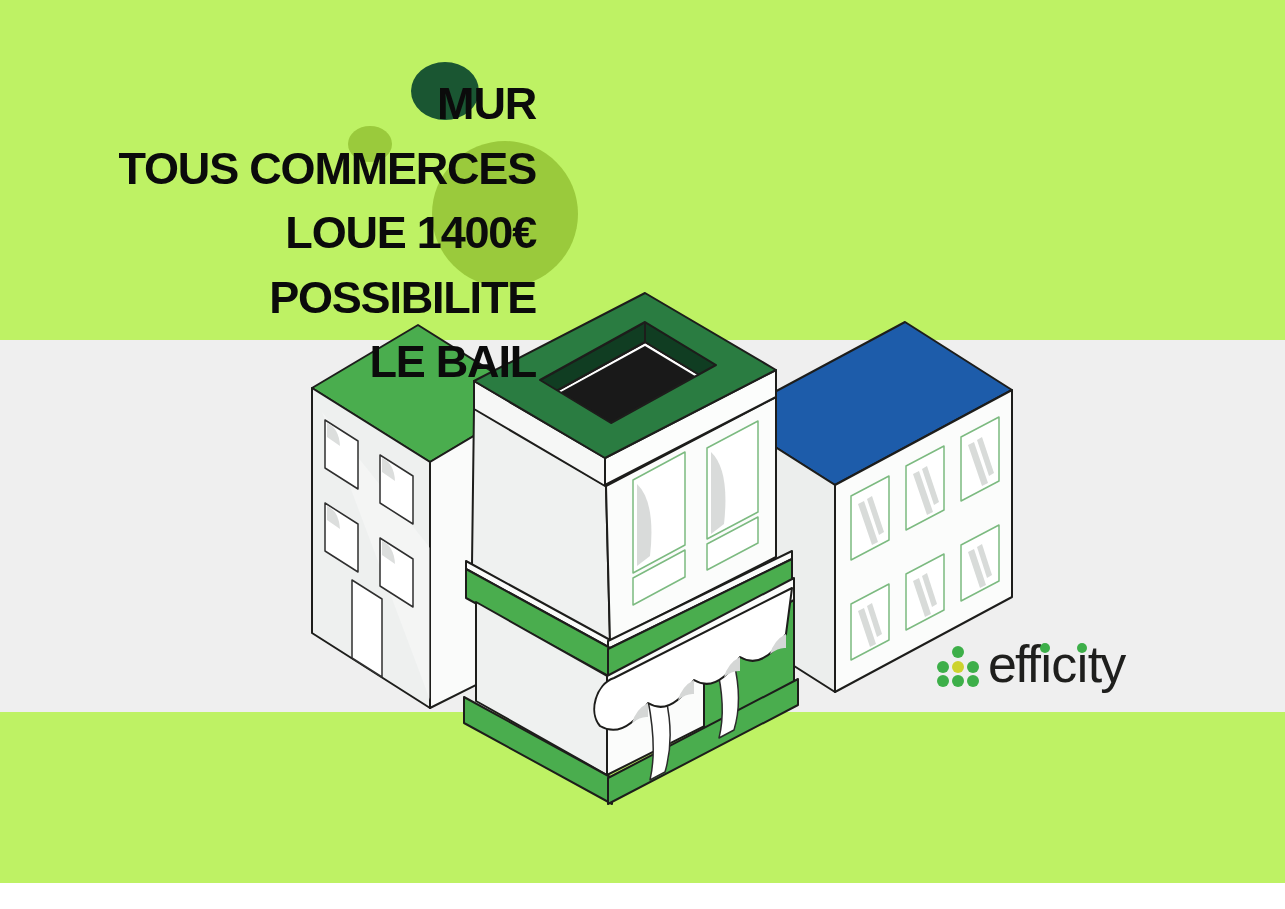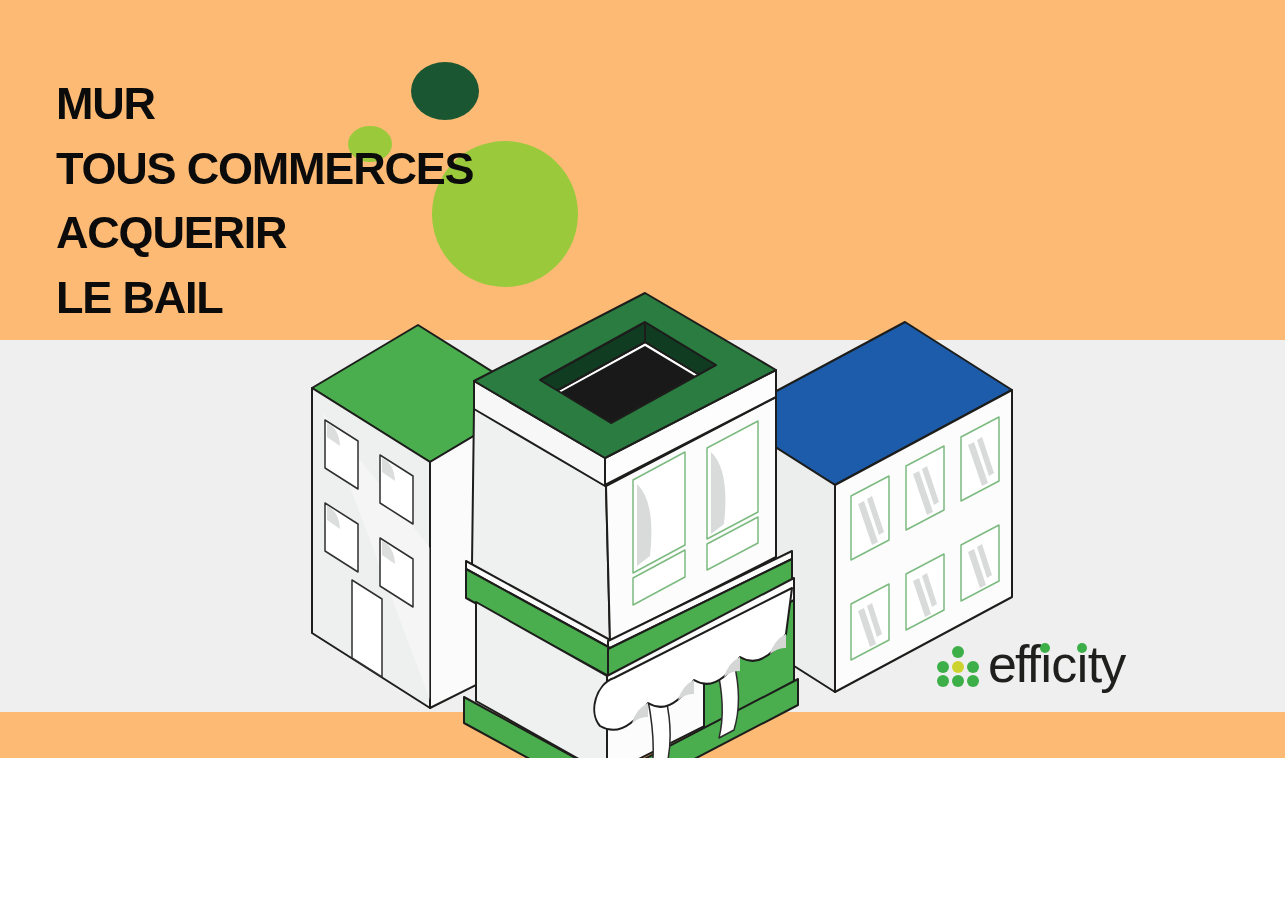--- a/index.html
+++ b/index.html
@@ -1,18 +1,18 @@
 <!DOCTYPE html>
 <html><head>
 <meta charset="utf-8">
 <style>
   html,body{margin:0;padding:0;background:#fff;}
   .canvas{
-    position:relative;width:1285px;height:758px;background:#fdba74;
-    overflow:hidden;font-family:"Liberation Sans","DejaVu Sans",sans-serif;
+    position:relative;width:1285px;height:883px;background:#bef264;
+    overflow:hidden;font-family:"Liberation Sans","DejaVu Sans",sans-serif;text-align:right;
   }
   .band{position:absolute;left:0;top:340px;width:1285px;height:372px;background:#efefef;}
   .art{position:absolute;left:0;top:0;width:1285px;height:909px;}
   .headline{
     position:absolute;left:56px;top:72px;width:480px;
     font-size:45px;line-height:64.5px;font-weight:700;color:#0b0b0b;
     letter-spacing:-1.2px;white-space:nowrap;
   }
   .title{
     position:absolute;left:499px;top:190px;
@@ -135,21 +135,22 @@
         <path d="M740,657 q-12,6 -16,20 q9,-7 16,-6 z"></path>
         <path d="M694,680 q-12,6 -16,20 q9,-7 16,-6 z"></path>
         <path d="M648,703 q-12,6 -16,20 q9,-7 16,-6 z"></path>
       </g>
     </g>
   </svg>
 
   <div class="headline">
     <div>MUR</div>
     <div>TOUS COMMERCES</div>
-    <div>ACQUERIR</div>
+    <div>LOUE 1400€</div>
+    <div>POSSIBILITE</div>
     <div>LE BAIL</div>
   </div>
 
 
   <div class="brand">
     <div class="dots">
       <span class="dot empty"></span>
       <span class="dot"></span>
       <span class="dot empty"></span>
       <span class="dot"></span>

